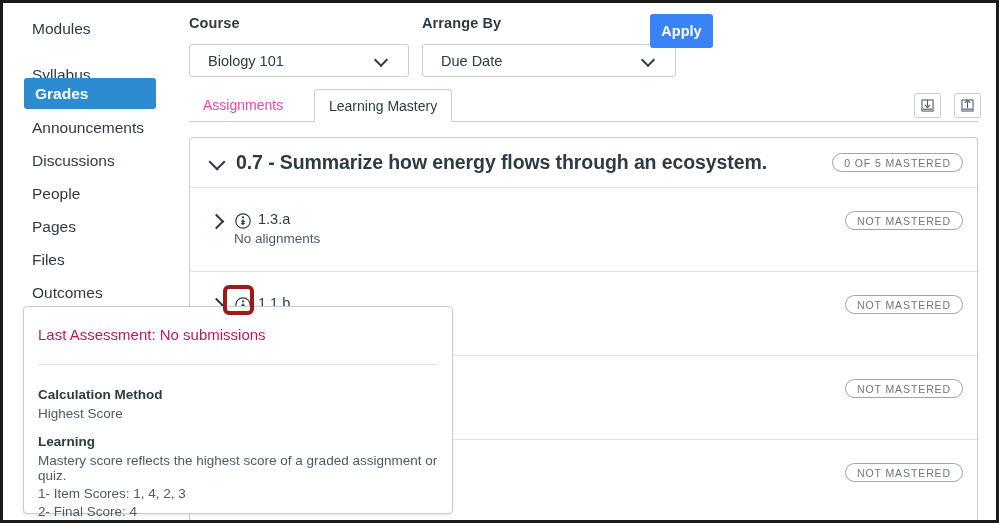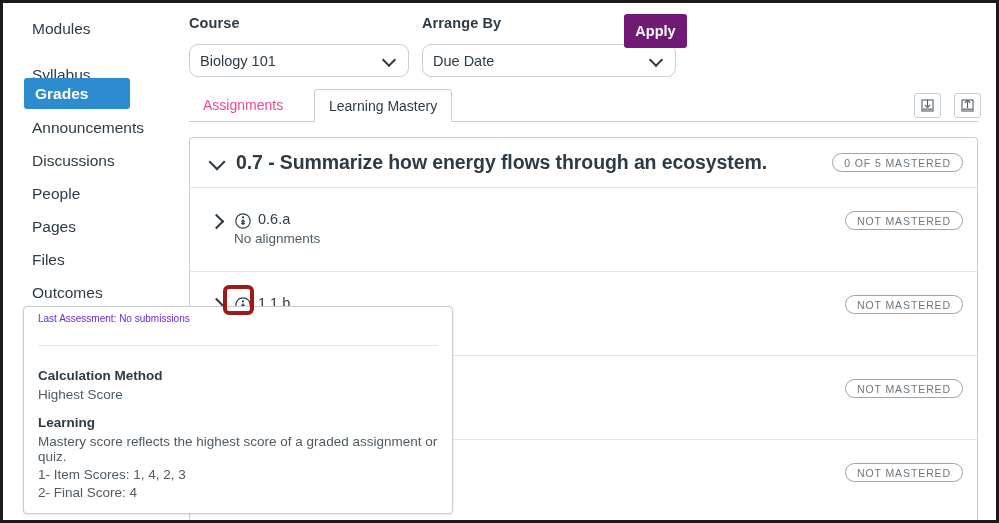--- a/index.html
+++ b/index.html
@@ -38,21 +38,21 @@
     font-size: 15.5px;
     color: #2D3B45;
     white-space: nowrap;
     padding: 0 8px;
     box-sizing: border-box;
   }
   .nav-item.active {
     background: #2D8CD0;
     color: #ffffff;
     border-radius: 3px;
-    width: 106px;
+    width: 132px;
     height: 31px;
     line-height: 31px;
     left: 21px;
     font-weight: 600;
     padding-left: 11px;
   }
 
   
   .field-label {
     position: absolute;
@@ -60,49 +60,49 @@
     font-weight: bold;
     color: #2D3B45;
     letter-spacing: .1px;
   }
   .select-box {
     position: absolute;
     box-sizing: border-box;
     height: 33px;
     background: #ffffff;
     border: 1px solid #C7CDD1;
-    border-radius: 9px;
+    border-radius: 3px;
     font-size: 14.5px;
     color: #2D3B45;
     display: flex;
     align-items: center;
-    padding: 0 10px;
+    padding: 0 18px;
   }
   .select-box .sel-value { flex: 1; }
   .chev {
     width: 13px;
     height: 13px;
     position: relative;
     flex: 0 0 auto;
     margin-right: 2px;
   }
   .chev::before {
     content: "";
     position: absolute;
     left: 1px; top: 1px;
     width: 8px; height: 8px;
     border-right: 2px solid #2D3B45;
     border-bottom: 2px solid #2D3B45;
     transform: rotate(45deg);
   }
   #apply-btn {
     position: absolute;
-    left: 621px; top: 11px;
+    left: 647px; top: 11px;
     width: 63px; height: 34px;
-    background: #701a75;
+    background: #3b82f6;
     color: #ffffff;
     border: none;
     border-radius: 3px;
     font-size: 14.5px;
     font-weight: bold;
     font-family: "Liberation Sans", sans-serif;
     cursor: default;
     padding: 0;
     text-align: center;
   }
@@ -267,23 +267,23 @@
     width: 430px; height: 208px;
     background: #ffffff;
     border: 1px solid #C7CDD1;
     border-radius: 4px;
     box-sizing: border-box;
     z-index: 30;
     box-shadow: 0 1px 3px rgba(0,0,0,.10);
     padding: 0 14px;
   }
   #pop-last {
-    font-size: 10px;
-    color: #6d28d9;
-    margin-top: 6px;
+    font-size: 15px;
+    color: #be185d;
+    margin-top: 19px;
   }
   #pop-divider {
     border-top: 1px solid #E3E6E8;
     margin-top: 21px;
   }
   .pop-h {
     font-size: 13.5px;
     font-weight: bold;
     color: #2D3B45;
   }
@@ -360,21 +360,21 @@
     <div class="outcome-row">
       <span class="row-chev"></span>
       <span class="info-icon">
         <svg width="18" height="18" viewBox="0 0 20 20">
           <circle cx="10" cy="10" r="8" fill="none" stroke="#2D3B45" stroke-width="1.3"></circle>
           <circle cx="10" cy="5.9" r="1.25" fill="#2D3B45"></circle>
           <path d="M10 8.4v6" stroke="#2D3B45" stroke-width="1.6" fill="none"></path>
           <path d="M7.9 10.2h4.2M7.9 12.6h4.2" stroke="#2D3B45" stroke-width="1.2" fill="none"></path>
         </svg>
       </span>
-      <span class="row-name">0.6.a</span>
+      <span class="row-name">1.3.a</span>
       <span class="row-sub">No alignments</span>
       <span class="pill">NOT MASTERED</span>
     </div>
 
     <div class="outcome-row">
       <span class="row-chev"></span>
       <span class="info-icon">
         <svg width="18" height="18" viewBox="0 0 20 20">
           <circle cx="10" cy="10" r="8" fill="none" stroke="#2D3B45" stroke-width="1.3"></circle>
           <circle cx="10" cy="5.9" r="1.25" fill="#2D3B45"></circle>

